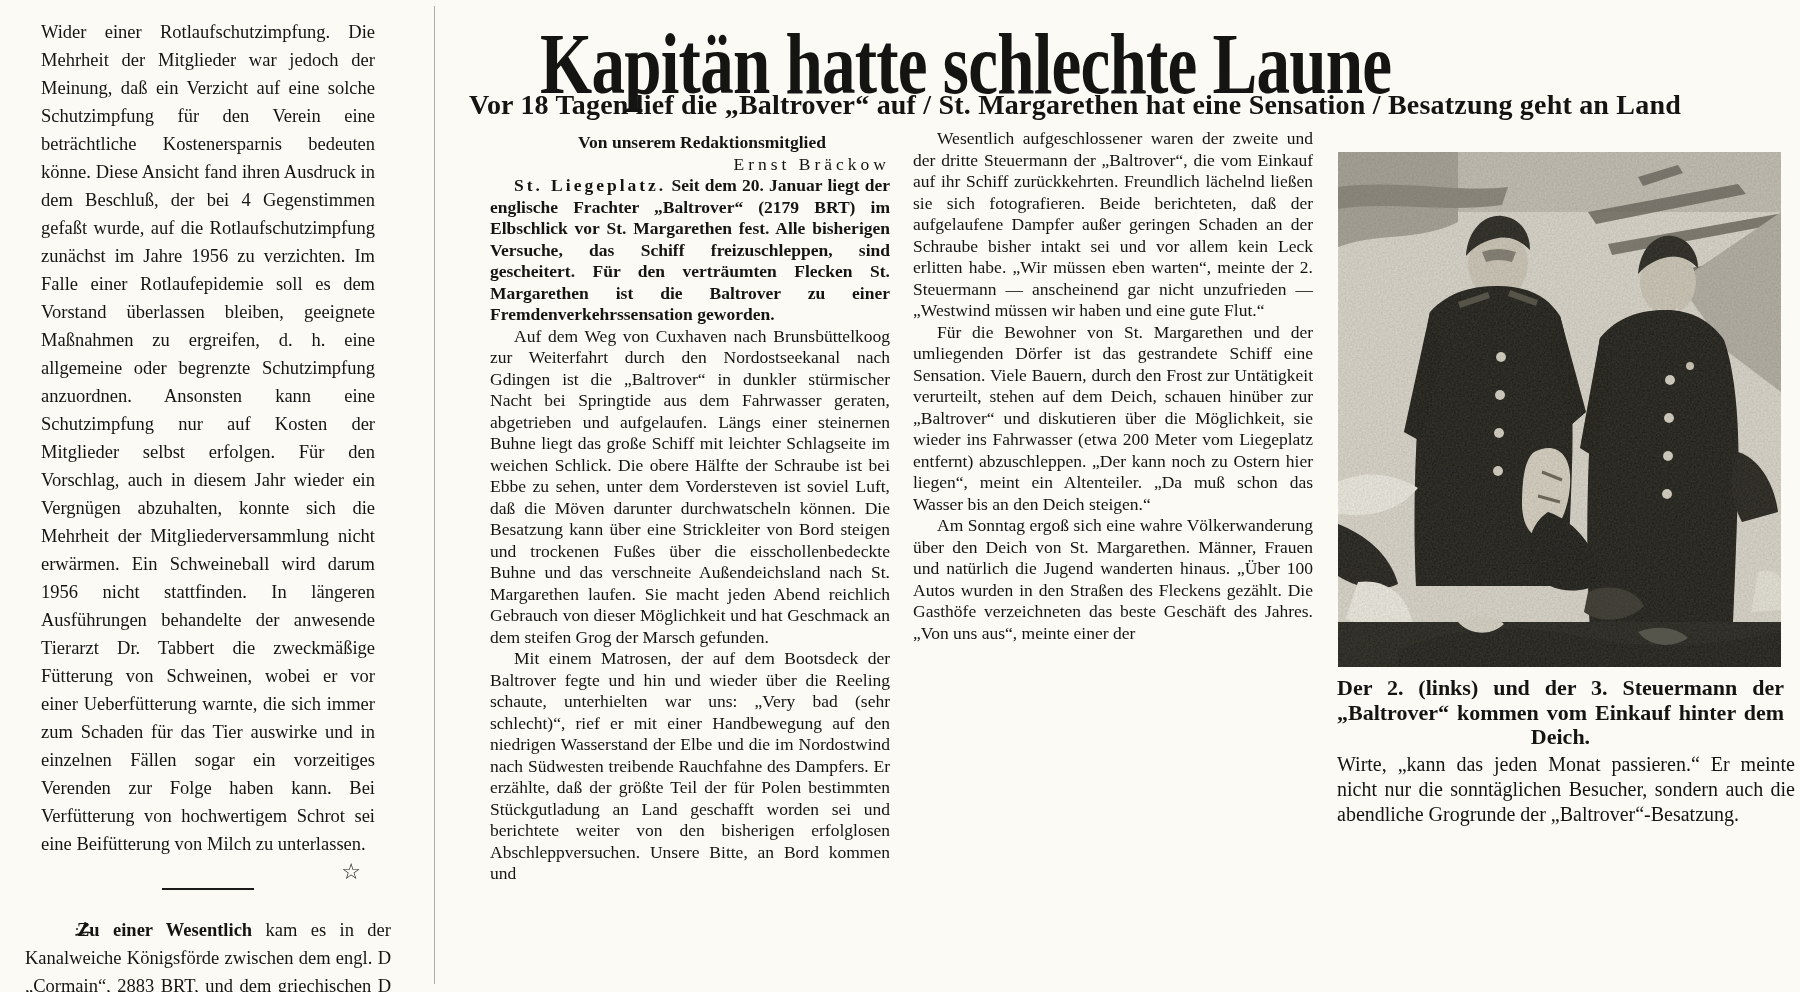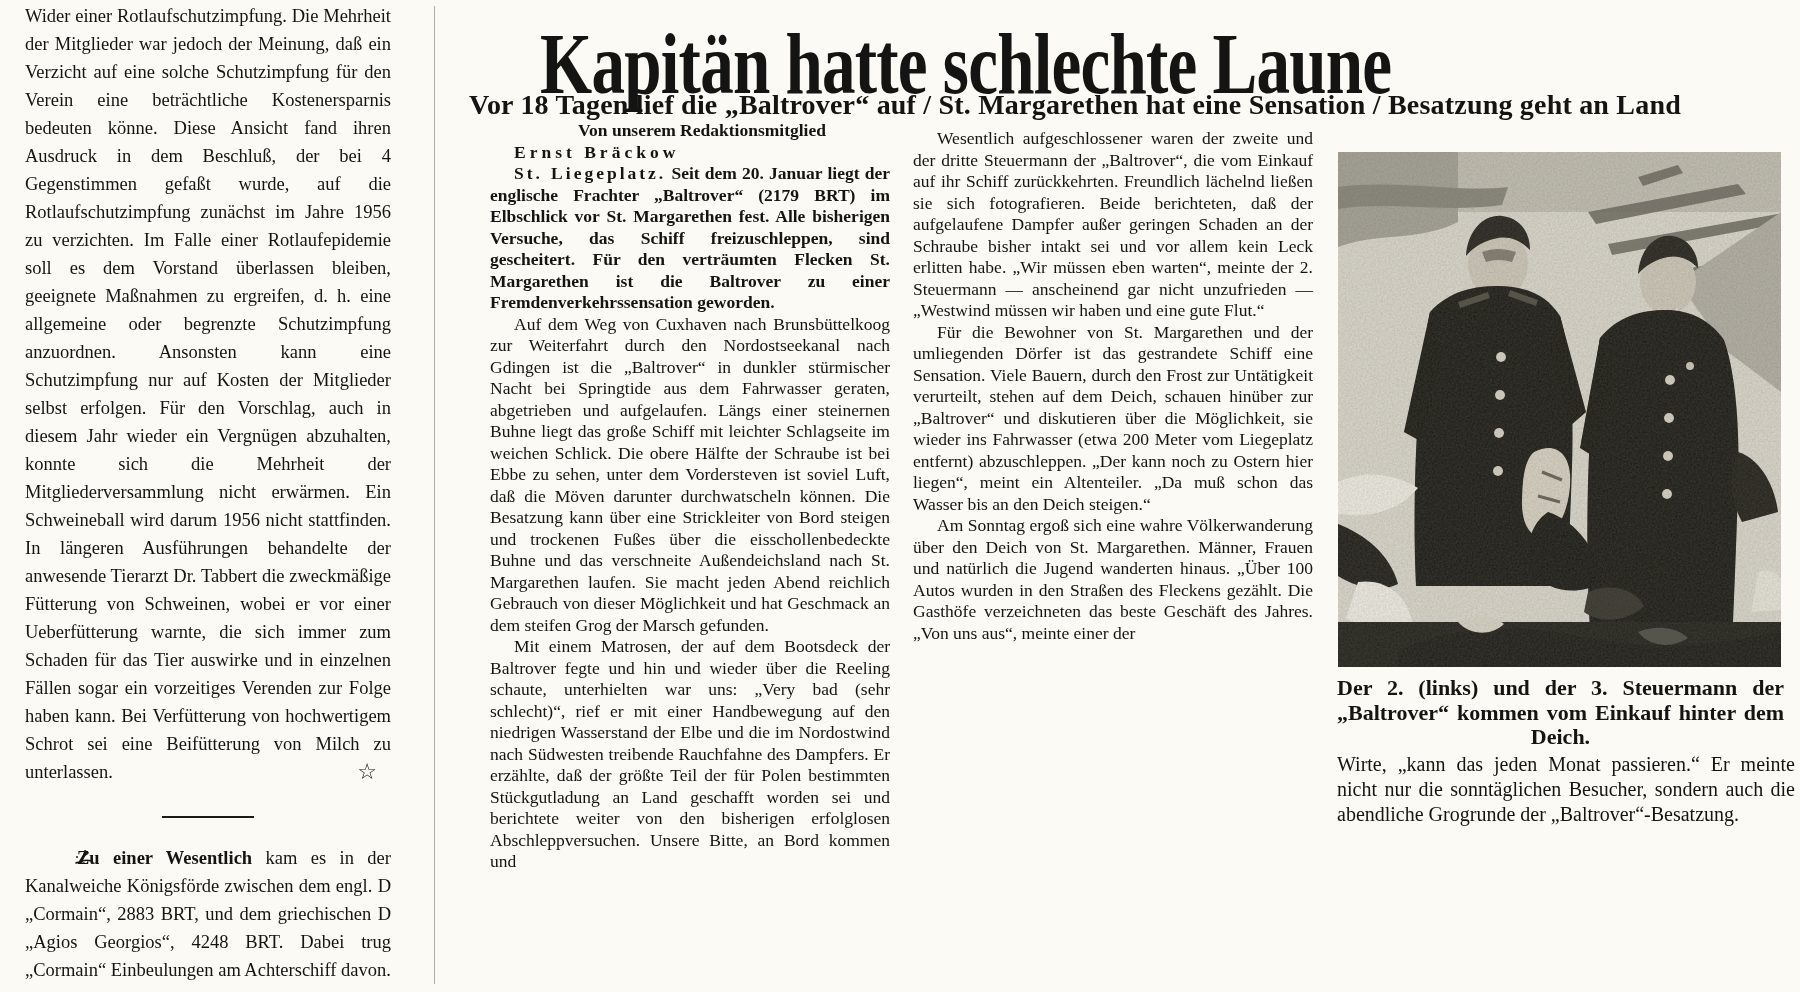--- a/index.html
+++ b/index.html
@@ -9,21 +9,21 @@
     font-family:"Liberation Serif", serif;
     -webkit-font-smoothing:antialiased;
   }
   .abs{position:absolute;}
   
   .col1{
     left:25px; top:2px; width:366px;
     font-size:18.5px; line-height:28px; text-align:justify;
     hyphens:auto;
   }
-  .col1 .art{margin:0;}
+  .col1 .art{margin:16px;}
   .star{float:right; font-size:22px; line-height:28px; margin-right:14px;}
   .divider{width:92px; height:2px; background:#1a1a18; margin:30px auto 0 auto;}
   .news{margin:26px 0 0 0; text-indent:24px;}
   .news + .news{margin-top:2px;}
   .news .lead{font-weight:bold;}
   .news-icon{display:inline-block; width:24px; height:18px; vertical-align:-2px; margin-right:4px;}
   
   .vrule{left:434px; top:6px; width:1px; height:978px; background:#6f6c66; opacity:.55;}
   
   .headline{
@@ -36,24 +36,24 @@
   }
   .subheadline{
     left:430px; top:92px; width:1290px; text-align:center;
     font-weight:bold; font-size:28px; line-height:26px; letter-spacing:.2px;
   }
   
   .bodycol{
     width:400px; font-size:17.5px; line-height:21.5px; text-align:justify;
     hyphens:auto;
   }
-  .col2{left:490px; top:120px;}
+  .col2{left:490px; top:132px;}
   .col3{left:913px; top:128px;}
   .byline{ text-align:center; font-weight:bold; text-indent:0;}
-  .byline-name{text-align:left; font-weight:bold; letter-spacing:4px; text-indent:0;}
+  .byline-name{text-align:right; font-weight:normal; letter-spacing:4px; text-indent:0;}
   .lede{font-weight:bold; text-indent:24px; margin:0;}
   .lede .dateline{letter-spacing:3px;}
   .bodycol p{margin:0; text-indent:24px;}
   .bodycol p.cont{text-indent:0;}
   
   .photo{left:1338px; top:152px; width:443px; height:515px;}
   .photo svg{display:block;}
   .caption{
     left:1337px; top:676px; width:447px;
     font-weight:bold; font-size:22px; line-height:24.5px;

